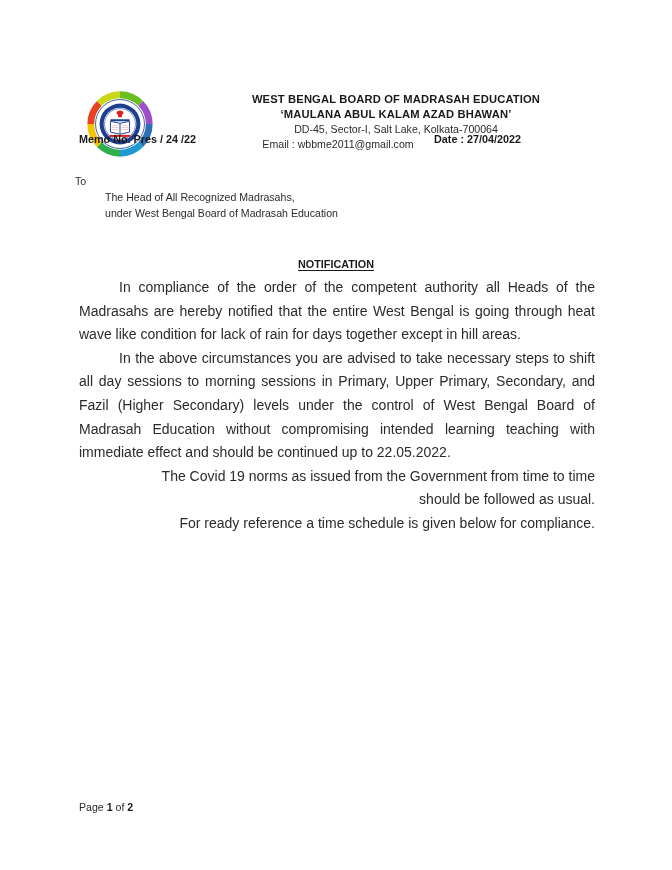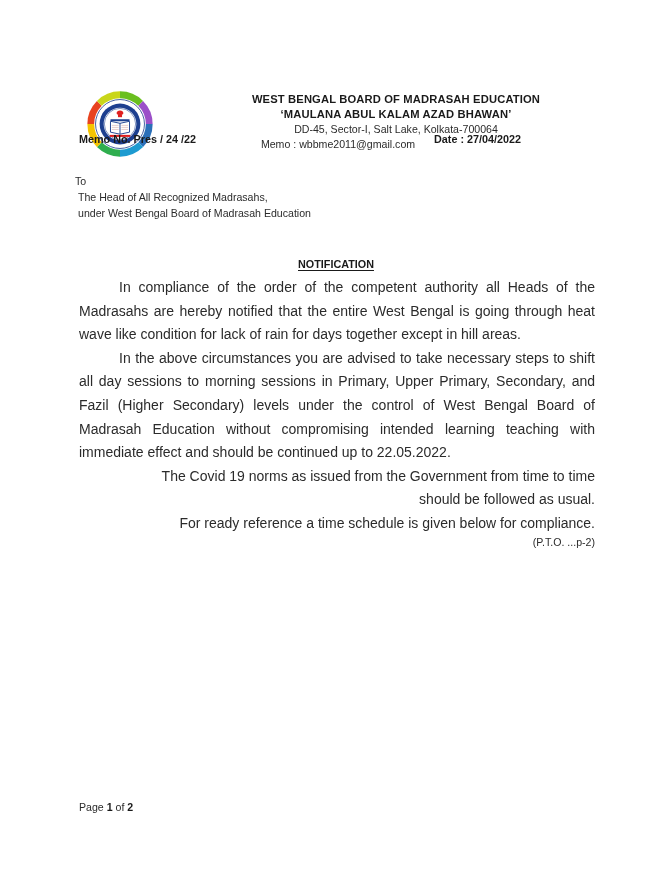--- a/index.html
+++ b/index.html
@@ -105,21 +105,21 @@
     left: 75px;
     top: 173px;
     width: 450px;
   }
   .addressee div {
     font-size: 10.6px;
     line-height: 16px;
     color: #2b2b2b;
     white-space: nowrap;
   }
-  .addr-indent { padding-left: 3px; }
+  .addr-indent { padding-left: 3px; margin-left: 27px; }
 
   
   .notif-title {
     position: absolute;
     left: 0;
     top: 254px;
     width: 672px;
     text-align: center;
   }
   .notif-title span {
@@ -213,21 +213,21 @@
         <path d="M38 52 h10 M38 55 h10 M38 58 h10" stroke="#d0a0a0" stroke-width="0.8"></path>
         <path d="M52 52 h10 M52 55 h10 M52 58 h10" stroke="#d0a0a0" stroke-width="0.8"></path>
         <path d="M35 66 h30 v3 h-30 Z" fill="#e02020"></path>
       </svg>
     </div>
 
     <div class="header-lines">
       <div class="hl1">WEST BENGAL BOARD OF MADRASAH EDUCATION</div>
       <div class="hl2">‘MAULANA ABUL KALAM AZAD BHAWAN’</div>
       <div class="hl3">DD-45, Sector-I, Salt Lake, Kolkata-700064</div>
-      <div class="hl4">Memo : wbbme2011@gmail.com</div>
+      <div class="hl4">Email : wbbme2011@gmail.com</div>
     </div>
   </div>
 
   <div class="memo-row">
     <div class="memo-no">Memo No.  Pres / 24 /22</div>
     <div class="memo-date">Date : 27/04/2022</div>
   </div>
 
   <div class="addressee">
     <div>To</div>
@@ -239,19 +239,18 @@
     <span>NOTIFICATION</span>
   </div>
 
   <div class="body-block">
     <p class="para">In compliance of the order of the competent authority all Heads of the Madrasahs are hereby notified that the entire West Bengal is going through heat wave like condition for lack of rain for days together except in hill areas.</p>
     <p class="para">In the above circumstances you are advised to take necessary steps to shift all day sessions to morning sessions in Primary, Upper Primary, Secondary, and Fazil (Higher Secondary) levels under the control of West Bengal Board of Madrasah Education without compromising intended learning teaching with immediate effect and should be continued up to 22.05.2022.</p>
     <p class="para tight">The Covid 19 norms as issued from the Government from time to time should be followed as usual.</p>
     <p class="para tight">For ready reference a time schedule is given below for compliance.</p>
   </div>
 
-  <div class="pto">(P.T.O. ...p-2)</div>
 
   <div class="footer">
     <span>Page </span><b>1</b><span> of </span><b>2</b>
   </div>
 
 </div>
 
 </body></html>

